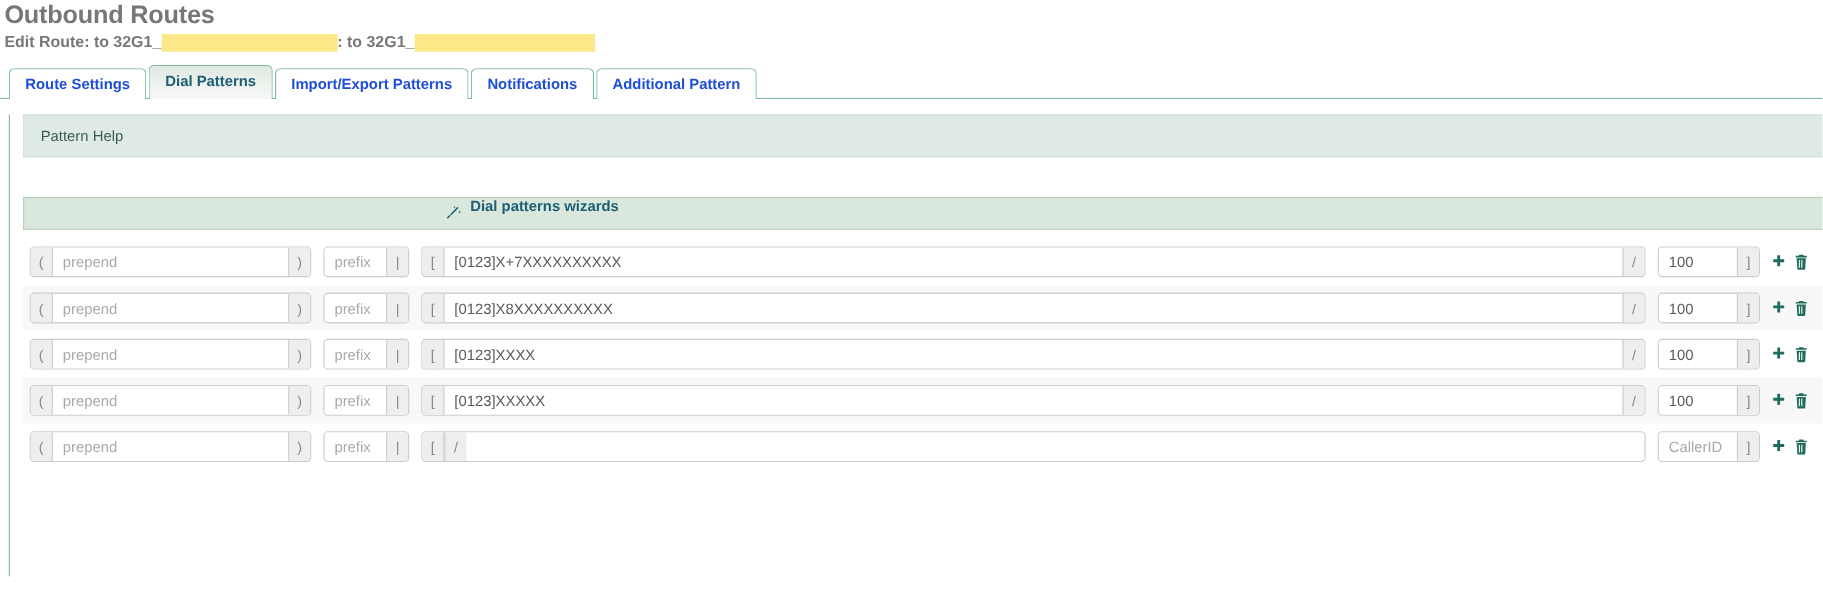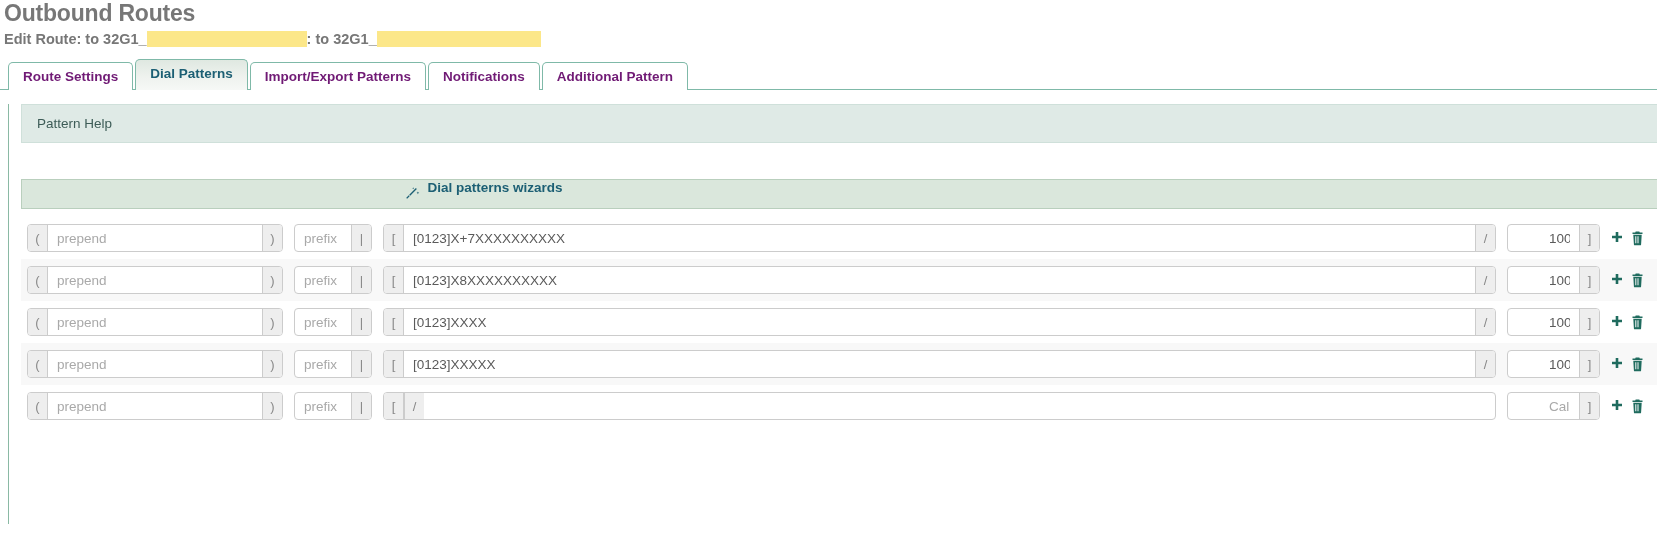--- a/index.html
+++ b/index.html
@@ -52,21 +52,21 @@
   .tabs {
     display: flex;
     align-items: flex-end;
     height: 31px;
     position: relative;
     z-index: 2;
   }
   .tab {
     font-size: 13.5px;
     font-weight: bold;
-    color: #701a75;
+    color: #1d4ed8;
     border: 1px solid #7fb9a8;
     border-bottom: none;
     border-radius: 5px 5px 0 0;
     padding: 6px 14px 6px 14px;
     background: #ffffff;
     margin-right: 2px;
     height: 28px;
     line-height: 15px;
     cursor: pointer;
     white-space: nowrap;
@@ -183,21 +183,21 @@
     padding: 0 9px;
     min-width: 0;
     width: 100%;
     height: 100%;
   }
   .ig input::placeholder { color: #a9a9a9; opacity: 1; }
 
   .grp-prepend { width: 256px; flex: 0 0 256px; margin-right: 11px; }
   .grp-prefix  { width: 78px;  flex: 0 0 78px;  margin-right: 11px; }
   .grp-match   { flex: 1 1 auto; margin-right: 11px; min-width: 0; }
-  .grp-cid     { width: 93px;  flex: 0 0 93px;  margin-right: 9px; padding-left: 32px; }
+  .grp-cid     { width: 93px;  flex: 0 0 93px;  margin-right: 9px; }
 
   .actions {
     display: flex;
     align-items: center;
     gap: 6px;
     flex: 0 0 auto;
     padding-right: 6px;
   }
   .icon-btn {
     cursor: pointer;

